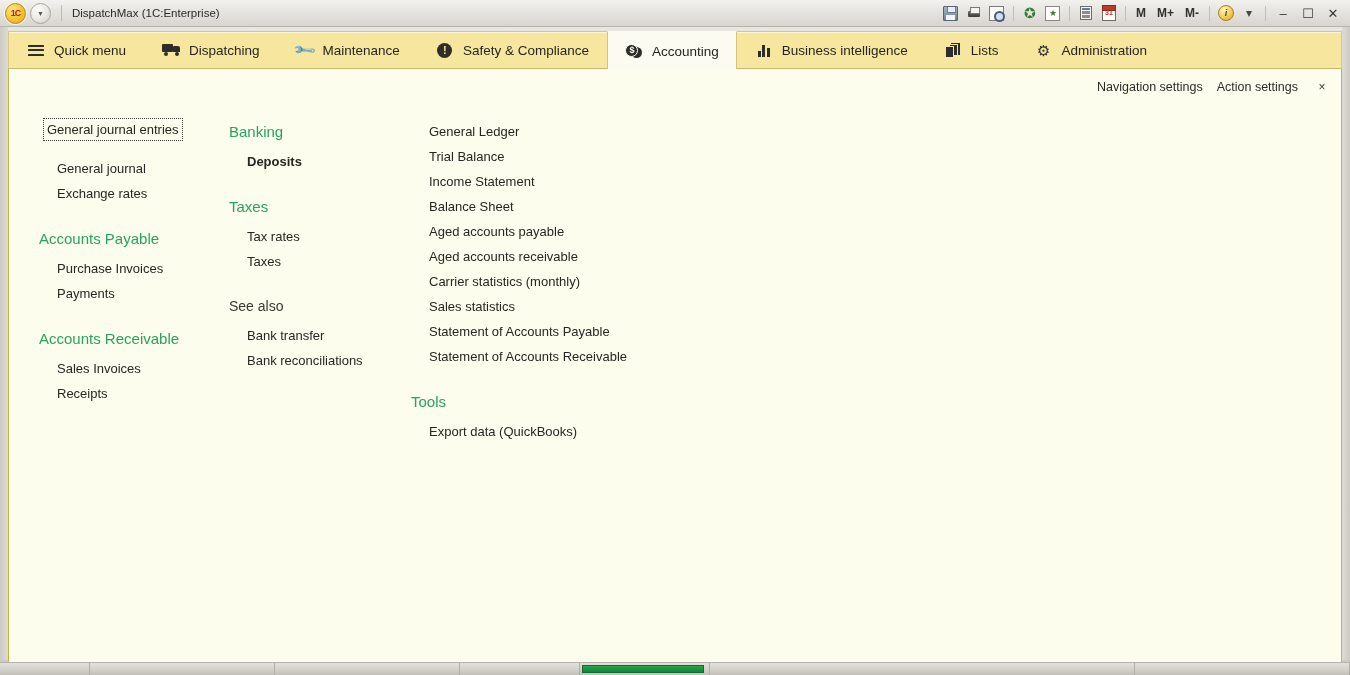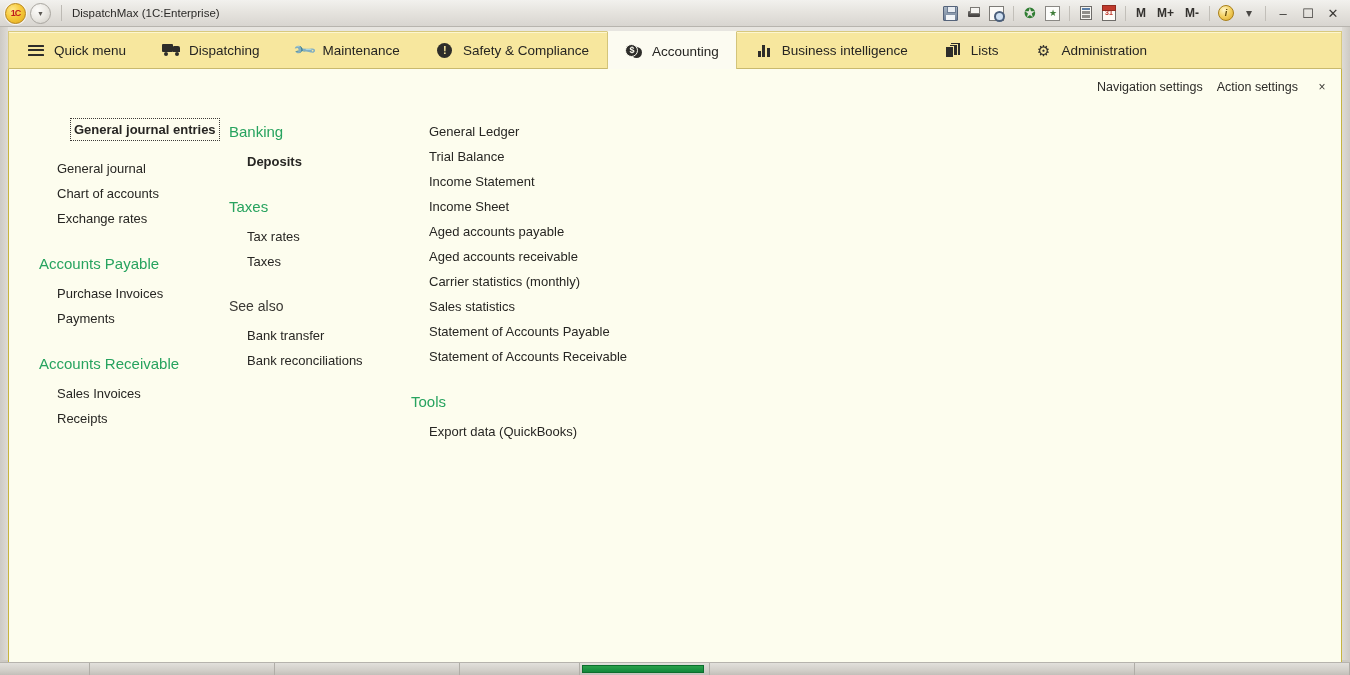--- a/index.html
+++ b/index.html
@@ -307,25 +307,25 @@
   .mi {
     font-size: 13px;
     color: #272623;
     padding: 4px 0 4px 18px;
     white-space: nowrap;
     line-height: 17px;
   }
   .mi.bold { font-weight: bold; }
   .mi.focus {
     display: inline-block;
-    font-weight: bold;
+    font-weight: normal;
     outline: 1px dotted #3d3b37;
     outline-offset: 0px;
     padding: 2px 3px 2px 3px;
-    margin-left: 32px;
+    margin-left: 5px;
     margin-bottom: 6px;
   }
   .spacer-lg { height: 16px; }
   .spacer-md { height: 10px; }
 
   
   .statusbar {
     position: absolute;
     left: 0; bottom: 0;
     width: 1350px;
@@ -500,21 +500,20 @@
 
     <div class="settingsbar">
       <div class="settingslink">Navigation settings</div>
       <div class="settingslink">Action settings</div>
       <div class="settings-close">×</div>
     </div>
 
     <div class="columns" id="columns">
         <div class="col col-1"><div class="mi focus">General journal entries</div><div class="spacer-md"></div><div class="grp">
             <div class="mi">General journal</div>
-            <div class="mi">Chart of accounts</div>
             <div class="mi">Exchange rates</div>
           </div><div class="spacer-lg"></div><div class="grp">
             <div class="grp-title">Accounts Payable</div>
             <div class="mi">Purchase Invoices</div>
             <div class="mi">Payments</div>
           </div><div class="spacer-lg"></div><div class="grp">
             <div class="grp-title">Accounts Receivable</div>
             <div class="mi">Sales Invoices</div>
             <div class="mi">Receipts</div>
           </div><div class="spacer-lg"></div></div>
@@ -535,21 +534,21 @@
             <div class="mi">Bank transfer</div>
             <div class="mi">Bank reconciliations</div>
           </div>
           <div class="spacer-lg"></div>
         </div>
         <div class="col col-3">
           <div class="grp">
             <div class="mi">General Ledger</div>
             <div class="mi">Trial Balance</div>
             <div class="mi">Income Statement</div>
-            <div class="mi">Income Sheet</div>
+            <div class="mi">Balance Sheet</div>
             <div class="mi">Aged accounts payable</div>
             <div class="mi">Aged accounts receivable</div>
             <div class="mi">Carrier statistics (monthly)</div>
             <div class="mi">Sales statistics</div>
             <div class="mi">Statement of Accounts Payable</div>
             <div class="mi">Statement of Accounts Receivable</div>
           </div>
           <div class="spacer-lg"></div>
           <div class="grp">
             <div class="grp-title">Tools</div>

